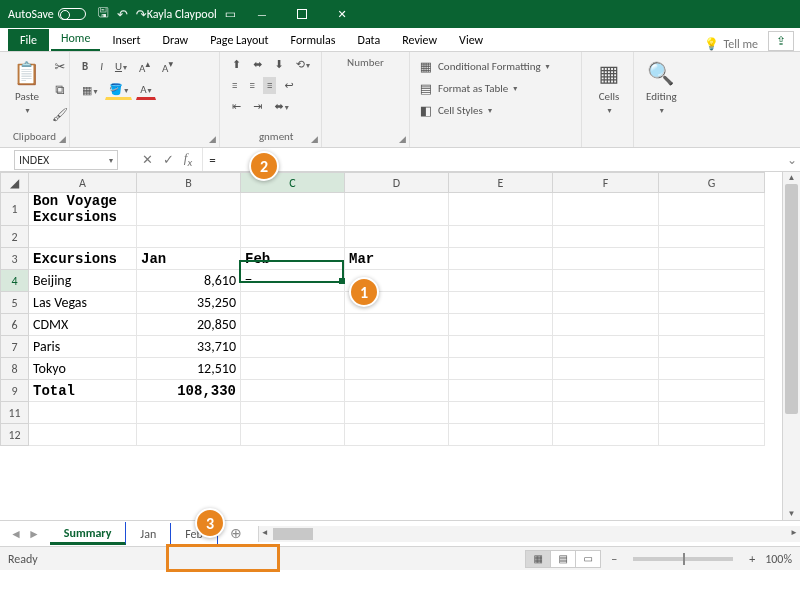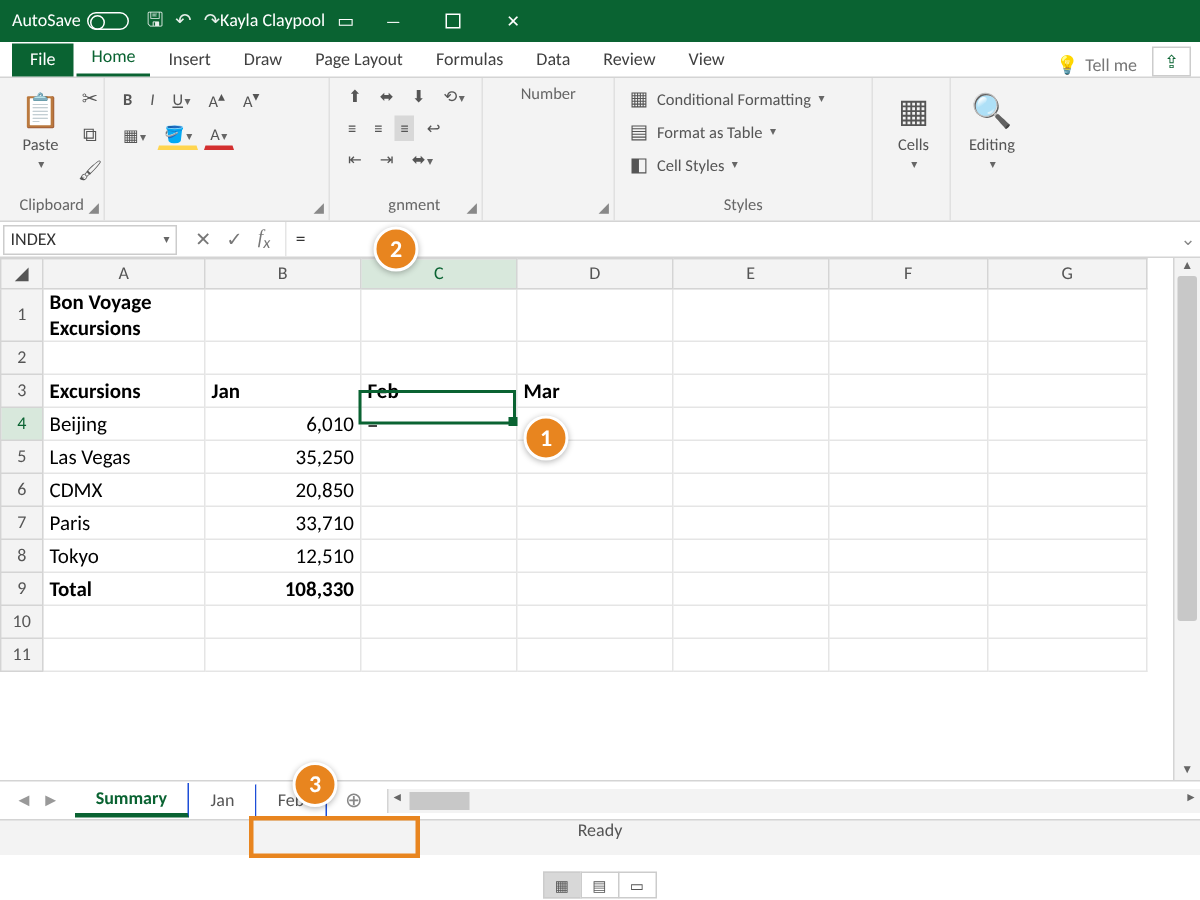--- a/index.html
+++ b/index.html
@@ -13,21 +13,21 @@
   .qat { display:flex; gap:8px; margin-left:12px; align-items:center; }
   .qat span { color:#fff; opacity:.9; font-size:13px; }
   .filename { flex:1; text-align:center; opacity:.95; }
   .username { margin-right:8px; }
   .winbtns { display:flex; }
   .winbtns div { width:40px; height:28px; display:flex; align-items:center; justify-content:center; font-size:11px; }
   .winbox { width:10px; height:10px; border:1px solid #fff; }
 
   
   .menutabs { height: 24px; background:#fff; display:flex; align-items:flex-end; border-bottom:1px solid #d4d4d4; padding-left:8px; gap:2px; }
-  .menutabs .tab { padding: 4px 10px; font-size:12px; color:#404040; cursor:pointer; }
+  .menutabs .tab { padding: 4px 10px; font-size:12px; color:#000000; cursor:pointer; }
   .menutabs .tab.active { color:#0a6332; border-bottom:2px solid #0a6332; font-weight:400; }
   .menutabs .file { background:#0a6332; color:#fff; padding:4px 12px; }
   .menutabs .spacer { flex:1; }
   .menutabs .tell { color:#777; display:flex; align-items:center; gap:4px; }
   .sharebox { width:26px; height:20px; border:1px solid #ccc; margin-left:8px; margin-right:6px; display:flex; align-items:center; justify-content:center; color:#0a6332; }
 
   
   .ribbon { height: 96px; background:#f3f3f3; border-bottom:1px solid #d4d4d4; display:flex; font-size:11px; color:#555; }
   .group { border-right:1px solid #e0e0e0; padding:4px 8px 2px; display:flex; flex-direction:column; justify-content:space-between; position:relative; }
   .group-label { text-align:center; font-size:11px; color:#666; padding-bottom:2px; }
@@ -37,54 +37,54 @@
   .icon { width:16px; height:16px; display:inline-flex; align-items:center; justify-content:center; font-size:13px; }
   .bigicon { width:30px; height:30px; font-size:22px; display:flex; align-items:center; justify-content:center; }
   .row { display:flex; gap:4px; align-items:center; }
   .col { display:flex; flex-direction:column; gap:3px; }
   .dd { font-size:8px; color:#666; margin-left:1px; }
   select.fake { border:1px solid #ccc; background:#fff; height:20px; font-size:12px; padding:0 2px; }
   .btnbox { border:1px solid transparent; padding:1px 3px; }
 
   
   .fbar { height: 24px; background:#fff; border-bottom:1px solid #d4d4d4; display:flex; align-items:center; }
-  .namebox { width:116px; border:1px solid #ccc; height:20px; margin:2px; display:flex; align-items:center; padding:0 4px; font-size:12px; justify-content:space-between; }
+  .namebox { width:104px; border:1px solid #ccc; height:20px; margin:14px; display:flex; align-items:center; padding:0 4px; font-size:12px; justify-content:space-between; }
   .fbar-btns { display:flex; gap:10px; padding:0 10px; color:#777; font-size:13px; border-right:1px solid #e5e5e5; height:100%; align-items:center;}
   .fx { font-style:italic; font-family:'Times New Roman',serif; }
   .formula-input { flex:1; padding:0 6px; font-size:13px; }
   .expandf { width:16px; text-align:center; color:#888; }
 
   
   .gridwrap { position:relative; height: 348px; background:#fff; display:flex; }
   .gridmain { flex:1; overflow:hidden; position:relative; }
   table.sheet { border-collapse:collapse; table-layout:fixed; }
   .colhdr th { background:#f3f3f3; border:1px solid #d4d4d4; font-weight:normal; font-size:12px; color:#555; height:20px; text-align:center; }
   .colhdr th.sel { background:#d8e8dc; color:#0a6332; }
   td.rowhdr { background:#f3f3f3; border:1px solid #d4d4d4; text-align:center; font-size:12px; color:#555; width:28px; }
   td.rowhdr.sel { background:#d8e8dc; color:#0a6332; }
   td.cell { border:1px solid #e5e5e5; height:22px; padding:0 4px; font-size:14px; font-family:Calibri,sans-serif; color:#000; }
   td.cell.num { text-align:right; }
-  td.cell.bold { font-weight:bold; }
+  td.cell.bold { font-weight:bold;font-family:Liberation Mono, monospace; }
   .activecell { position:absolute; border:2px solid #0a6332; pointer-events:none; }
   .activecell::after { content:''; position:absolute; right:-3px; bottom:-3px; width:6px; height:6px; background:#0a6332; }
   .vscroll { width:18px; background:#f3f3f3; border-left:1px solid #d4d4d4; position:relative; }
   .vscroll .thumb { position:absolute; left:2px; right:2px; top:12px; height:230px; background:#c8c8c8; border-radius:2px; }
   .vscroll .arrow { position:absolute; left:0; right:0; height:12px; text-align:center; font-size:8px; color:#666; }
 
   
   .sheettabs { height: 26px; background:#fff; border-top:1px solid #d4d4d4; display:flex; align-items:center; font-size:12px; }
   .navarrows { display:flex; gap:6px; padding:0 10px; color:#999; }
   .stab { padding:4px 14px; border-right:1px solid #1d4ed8; background:#fff; color:#555; cursor:pointer; }
   .stab.active { border-bottom:3px solid #0a6332; color:#0a6332; font-weight:bold; padding-bottom:2px; }
   .addsheet { width:24px; text-align:center; color:#888; font-size:14px; margin-left:6px; }
   .hscroll { flex:1; border-left:1px solid #d4d4d4; margin-left:10px; position:relative; height:16px; background:#f3f3f3; }
   .hscroll .thumb { position:absolute; left:14px; width:40px; top:2px; bottom:2px; background:#c8c8c8; }
 
   
-  .statusbar { height:24px; background:#f3f3f3; border-top:1px solid #d4d4d4; display:flex; align-items:center; font-size:12px; color:#555; padding:0 8px; gap:10px;flex-direction:column; }
+  .statusbar { height:24px; background:#f3f3f3; border-top:1px solid #d4d4d4; display:flex; align-items:center; font-size:12px; color:#555; padding:0 8px; gap:10px; }
   .statusbar .spacer { flex:1; }
   .viewbtns { display:flex; }
   .viewbtns div { width:26px; height:18px; border:1px solid #ccc; margin-left:-1px; display:flex; align-items:center; justify-content:center; font-size:10px; background:#fff; }
   .viewbtns div.on { background:#d8d8d8; }
   .zoomslider { width:100px; height:4px; background:#ccc; position:relative; margin:0 6px; }
   .zoomslider::before { content:''; position:absolute; left:50%; top:-4px; width:2px; height:12px; background:#888; }
 
   
   .callout { position:absolute; width:30px; height:30px; border-radius:50%; background:#e8851f; color:#fff; font-weight:bold; font-size:16px; display:flex; align-items:center; justify-content:center; border:2px solid #fff; box-shadow:0 1px 4px rgba(0,0,0,.3); z-index:50; }
   .highlight-box { position:absolute; border:3px solid #e8851f; z-index:40; pointer-events:none; }
@@ -209,21 +209,20 @@
           <span class="icon">▤</span>
           <span>Format as Table</span>
           <span class="dd">▾</span>
         </div>
       <div class="row">
           <span class="icon">◧</span>
           <span>Cell Styles</span>
           <span class="dd">▾</span>
         </div>
     </div>
-    <div class="group-label">Styles</div>
   </div>
 
   <div class="group" style="width:52px;">
     <div class="group-body">
         <div class="vbtn">
       <div class="bigicon">▦</div>
       <span>Cells</span>
           <span class="dd">▾</span>
     </div>
       </div>
@@ -306,21 +305,21 @@
             <td class="cell bold">Jan</td>
             <td class="cell bold">Feb</td>
             <td class="cell bold">Mar</td>
             <td class="cell"></td>
             <td class="cell"></td>
             <td class="cell"></td>
           </tr>
       <tr>
             <td class="rowhdr sel">4</td>
             <td class="cell">Beijing</td>
-            <td class="cell num">6,010</td>
+            <td class="cell num">8,610</td>
             <td class="cell" style="text-align:left">=</td>
             <td class="cell"></td>
             <td class="cell"></td>
             <td class="cell"></td>
             <td class="cell"></td>
           </tr>
       <tr>
             <td class="rowhdr">5</td>
             <td class="cell">Las Vegas</td>
             <td class="cell num">35,250</td>
@@ -364,31 +363,31 @@
             <td class="rowhdr">9</td>
             <td class="cell bold">Total</td>
             <td class="cell num bold">108,330</td>
             <td class="cell"></td>
             <td class="cell"></td>
             <td class="cell"></td>
             <td class="cell"></td>
             <td class="cell"></td>
           </tr>
       <tr>
-            <td class="rowhdr">10</td>
-            <td class="cell"></td>
-            <td class="cell"></td>
-            <td class="cell"></td>
-            <td class="cell"></td>
-            <td class="cell"></td>
-            <td class="cell"></td>
-            <td class="cell"></td>
-          </tr>
-      <tr>
             <td class="rowhdr">11</td>
+            <td class="cell"></td>
+            <td class="cell"></td>
+            <td class="cell"></td>
+            <td class="cell"></td>
+            <td class="cell"></td>
+            <td class="cell"></td>
+            <td class="cell"></td>
+          </tr>
+      <tr>
+            <td class="rowhdr">12</td>
             <td class="cell"></td>
             <td class="cell"></td>
             <td class="cell"></td>
             <td class="cell"></td>
             <td class="cell"></td>
             <td class="cell"></td>
             <td class="cell"></td>
           </tr>
     </tbody>
       </table>

